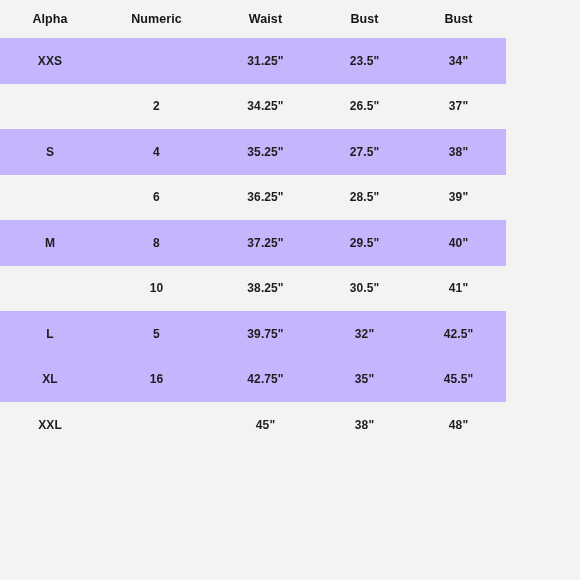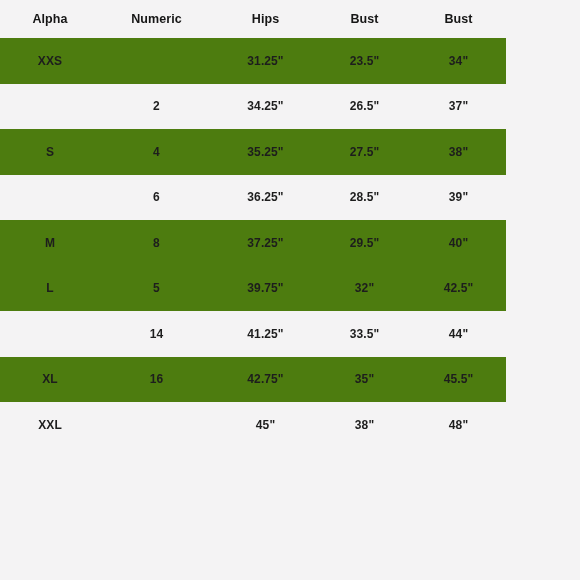--- a/index.html
+++ b/index.html
@@ -45,21 +45,21 @@
     font-size: 12px;
     font-weight: bold;
     color: #1d1d1d;
     text-align: center;
     height: 45.5px;
     padding: 0;
     letter-spacing: 0.1px;
     vertical-align: middle;
   }
   tbody tr.alt td {
-    background: #4d7c0f;
+    background: #c4b5fd;
   }
   tbody tr.plain td {
     background: transparent;
   }
   tbody td.empty { color: transparent; }
 </style>
 </head>
 <body>
 
 <div id="size-chart">
@@ -68,21 +68,21 @@
       <col class="c-alpha">
       <col class="c-numeric">
       <col class="c-bust">
       <col class="c-waist">
       <col class="c-hips">
     </colgroup>
     <thead>
       <tr>
         <th>Alpha</th>
         <th>Numeric</th>
-        <th>Hips</th>
+        <th>Waist</th>
         <th>Bust</th>
         <th>Bust</th>
       </tr>
     </thead>
     <tbody id="chart-body">
         <tr class="alt">
           <td>XXS</td>
           <td class="empty"></td>
           <td>31.25"</td>
           <td>23.5"</td>
@@ -109,33 +109,33 @@
           <td>28.5"</td>
           <td>39"</td>
         </tr>
         <tr class="alt">
           <td>M</td>
           <td>8</td>
           <td>37.25"</td>
           <td>29.5"</td>
           <td>40"</td>
         </tr>
+        <tr class="plain">
+          <td class="empty"></td>
+          <td>10</td>
+          <td>38.25"</td>
+          <td>30.5"</td>
+          <td>41"</td>
+        </tr>
         <tr class="alt">
           <td>L</td>
           <td>5</td>
           <td>39.75"</td>
           <td>32"</td>
           <td>42.5"</td>
-        </tr>
-        <tr class="plain">
-          <td class="empty"></td>
-          <td>14</td>
-          <td>41.25"</td>
-          <td>33.5"</td>
-          <td>44"</td>
         </tr>
         <tr class="alt">
           <td>XL</td>
           <td>16</td>
           <td>42.75"</td>
           <td>35"</td>
           <td>45.5"</td>
         </tr>
         <tr class="plain">
           <td>XXL</td>

